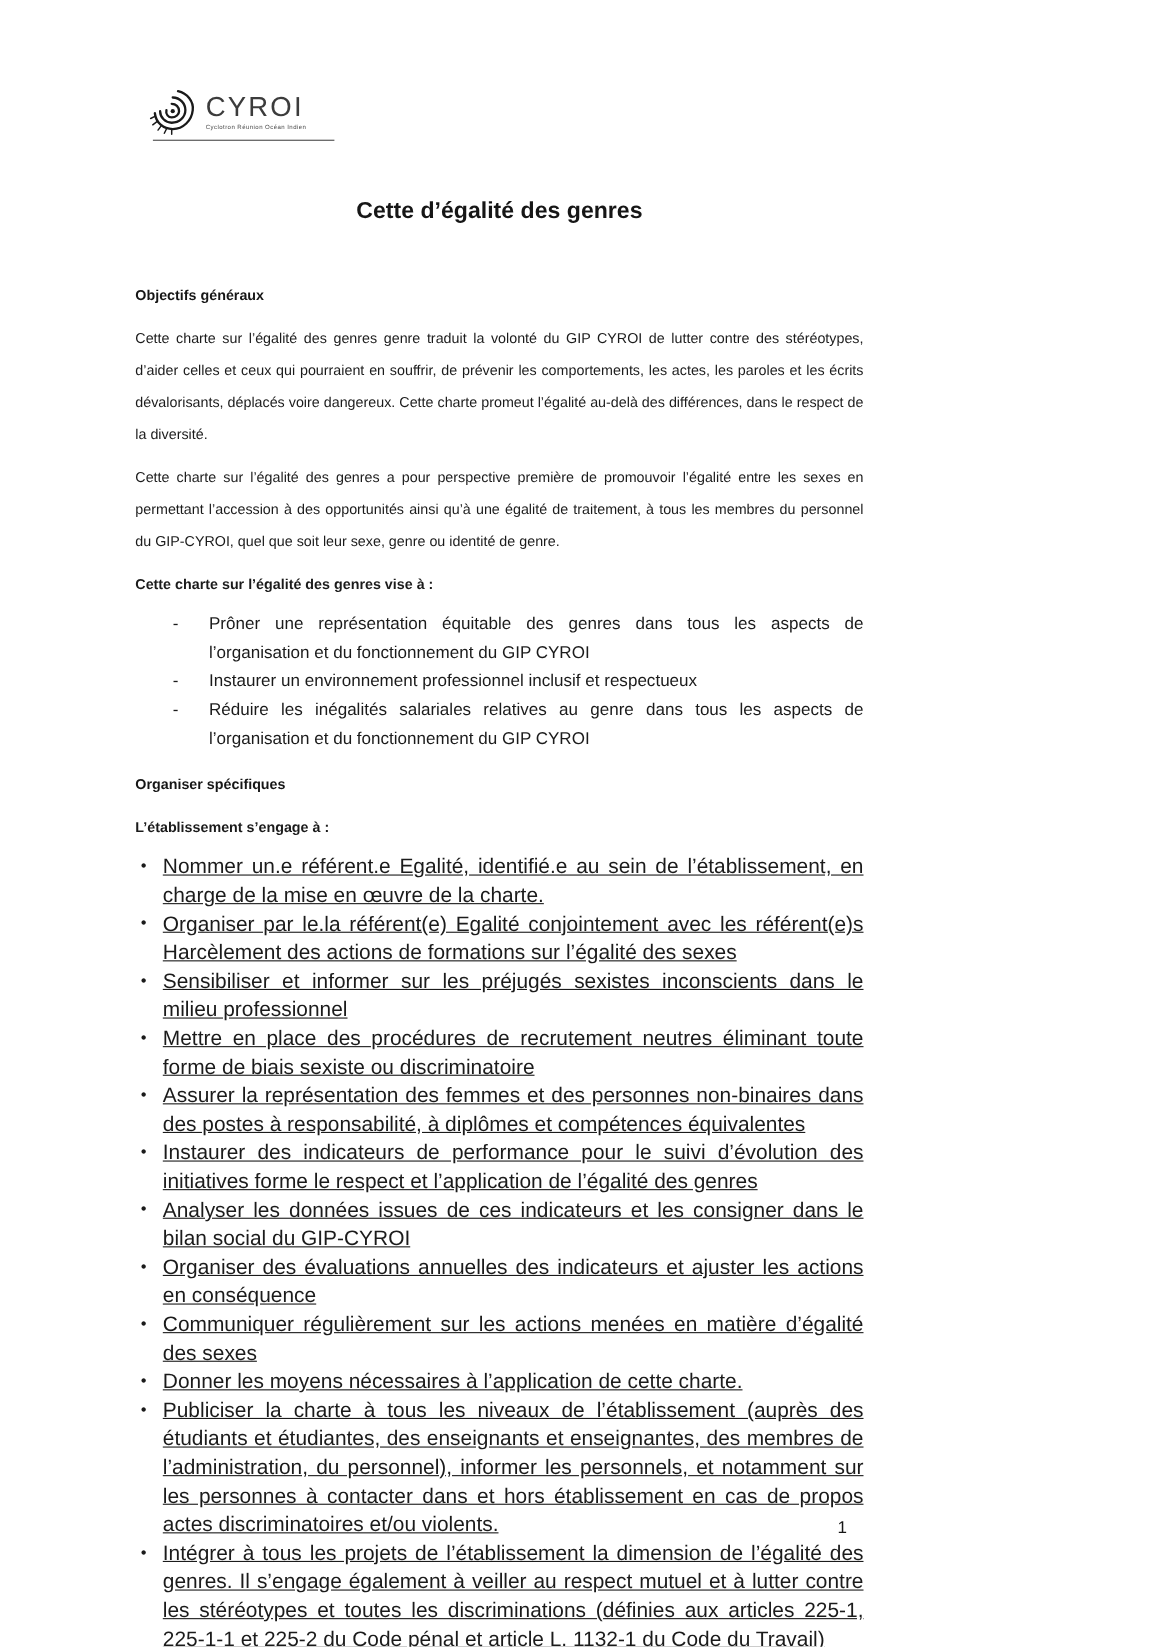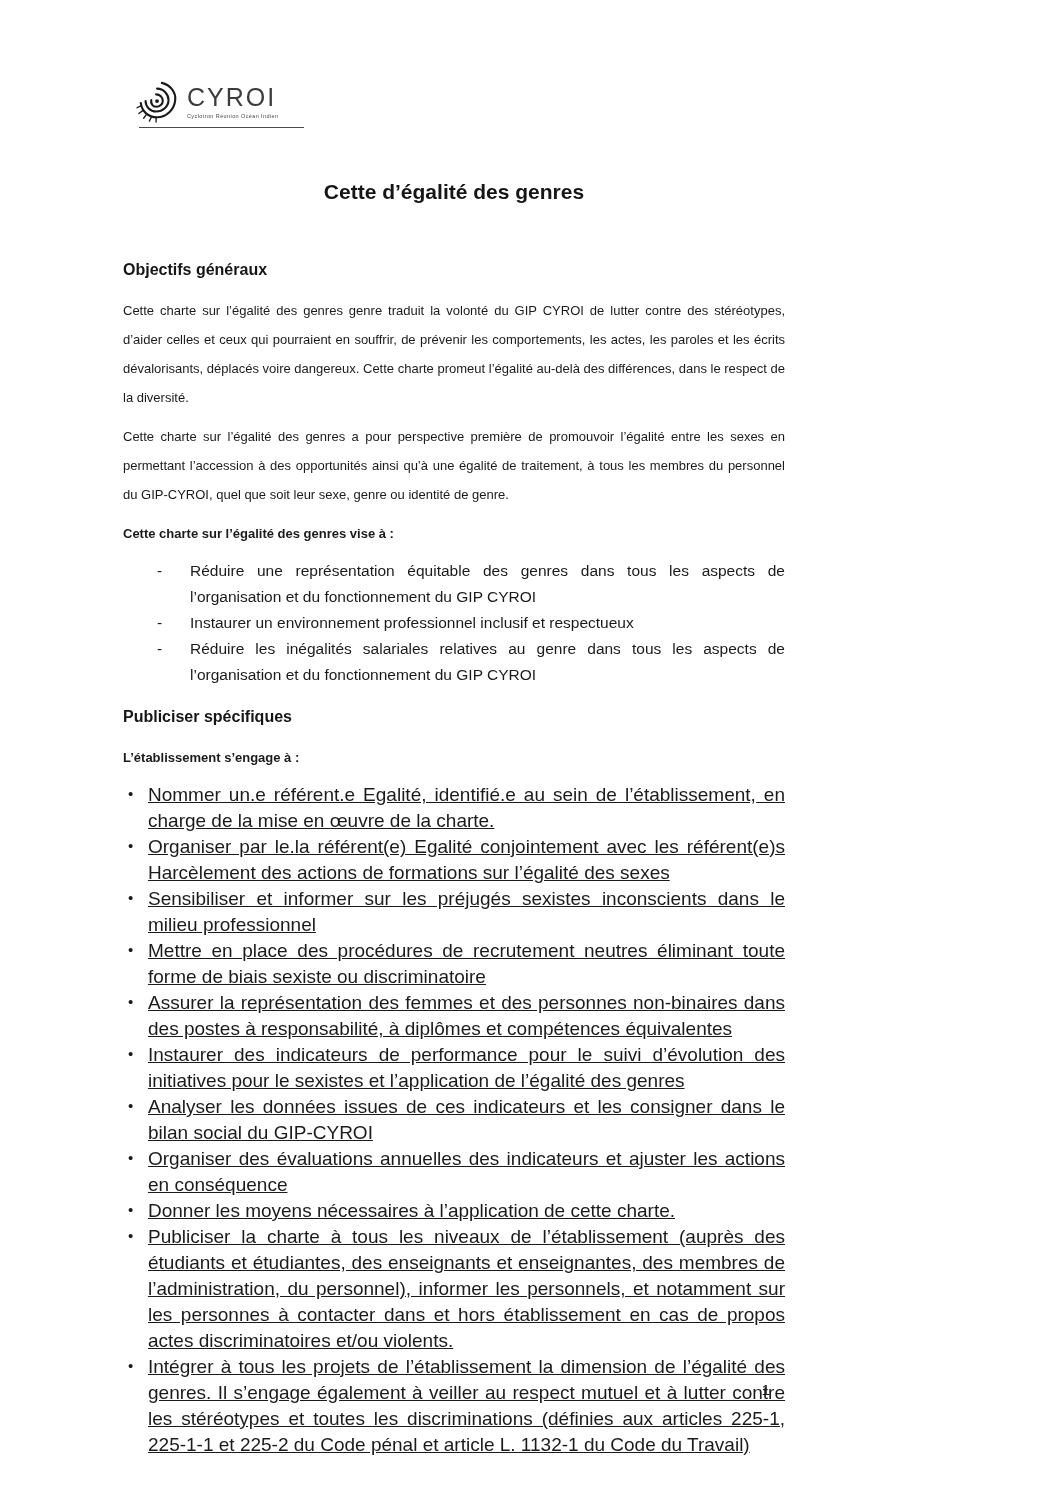--- a/index.html
+++ b/index.html
@@ -32,21 +32,21 @@
   }
   .logo-rule { width: 165px; height: 1px; background: #4a4a4a; margin: 3px 0 0 4px; }
   
   h1.doc-title {
     margin-top: 52px;
     text-align: center;
     font-size: 21px; font-weight: 700; color: #161616;
   }
   
   h2.sec-heading {
-    font-size: 16px; font-weight: 700; color: #161616;
+    font-size: 13px; font-weight: 700; color: #161616;
     margin: 57px 0 17px 0;
   }
   h2.sec-heading.second { margin-top: 20px; }
   p.body-par {
     font-size: 13px; line-height: 29px;
     text-align: justify;
     margin-bottom: 10px;
   }
   p.body-par.no-justify { text-align: left; font-weight: bold; }
   ul.dash-list {
@@ -117,38 +117,39 @@
 
   <h1 class="doc-title">Cette d’égalité des genres</h1>
 
   <h2 class="sec-heading">Objectifs généraux</h2>
 
   <p class="body-par">Cette charte sur l’égalité des genres genre traduit la volonté du GIP CYROI de lutter contre des stéréotypes, d’aider celles et ceux qui pourraient en souffrir, de prévenir les comportements, les actes, les paroles et les écrits dévalorisants, déplacés voire dangereux. Cette charte promeut l’égalité au-delà des différences, dans le respect de la diversité.</p>
   <p class="body-par">Cette charte sur l’égalité des genres a pour perspective première de promouvoir l’égalité entre les sexes en permettant l’accession à des opportunités ainsi qu’à une égalité de traitement, à tous les membres du personnel du GIP-CYROI, quel que soit leur sexe, genre ou identité de genre.</p>
   <p class="body-par no-justify">Cette charte sur l’égalité des genres vise à :</p>
 
   <ul class="dash-list">
-    <li>Réduire une représentation équitable des genres dans tous les aspects de l’organisation et du fonctionnement du GIP CYROI</li>
+    <li>Prôner une représentation équitable des genres dans tous les aspects de l’organisation et du fonctionnement du GIP CYROI</li>
     <li>Instaurer un environnement professionnel inclusif et respectueux</li>
     <li>Réduire les inégalités salariales relatives au genre dans tous les aspects de l’organisation et du fonctionnement du GIP CYROI</li>
   </ul>
 
-  <h2 class="sec-heading second">Publiciser spécifiques</h2>
+  <h2 class="sec-heading second">Organiser spécifiques</h2>
 
   <p class="body-par no-justify">L’établissement s’engage à :</p>
 
   <ul class="bullet-list">
     <li>Nommer un.e référent.e Egalité, identifié.e au sein de l’établissement, en charge de la mise en œuvre de la charte.</li>
     <li>Organiser par le.la référent(e) Egalité conjointement avec les référent(e)s Harcèlement des actions de formations sur l’égalité des sexes</li>
     <li>Sensibiliser et informer sur les préjugés sexistes inconscients dans le milieu professionnel</li>
     <li>Mettre en place des procédures de recrutement neutres éliminant toute forme de biais sexiste ou discriminatoire</li>
     <li>Assurer la représentation des femmes et des personnes non-binaires dans des postes à responsabilité, à diplômes et compétences équivalentes</li>
-    <li>Instaurer des indicateurs de performance pour le suivi d’évolution des initiatives pour le sexistes et l’application de l’égalité des genres</li>
+    <li>Instaurer des indicateurs de performance pour le suivi d’évolution des initiatives forme le respect et l’application de l’égalité des genres</li>
     <li>Analyser les données issues de ces indicateurs et les consigner dans le bilan social du GIP-CYROI</li>
     <li>Organiser des évaluations annuelles des indicateurs et ajuster les actions en conséquence</li>
+    <li>Communiquer régulièrement sur les actions menées en matière d’égalité des sexes</li>
     <li>Donner les moyens nécessaires à l’application de cette charte.</li>
     <li>Publiciser la charte à tous les niveaux de l’établissement (auprès des étudiants et étudiantes, des enseignants et enseignantes, des membres de l’administration, du personnel), informer les personnels, et notamment sur les personnes à contacter dans et hors établissement en cas de propos actes discriminatoires et/ou violents.</li>
     <li>Intégrer à tous les projets de l’établissement la dimension de l’égalité des genres. Il s’engage également à veiller au respect mutuel et à lutter contre les stéréotypes et toutes les discriminations (définies aux articles 225-1, 225-1-1 et 225-2 du Code pénal et article L. 1132-1 du Code du Travail)</li>
   </ul>
 
   <div class="page-number">1</div>
 
 </div>
 
 </body></html>

